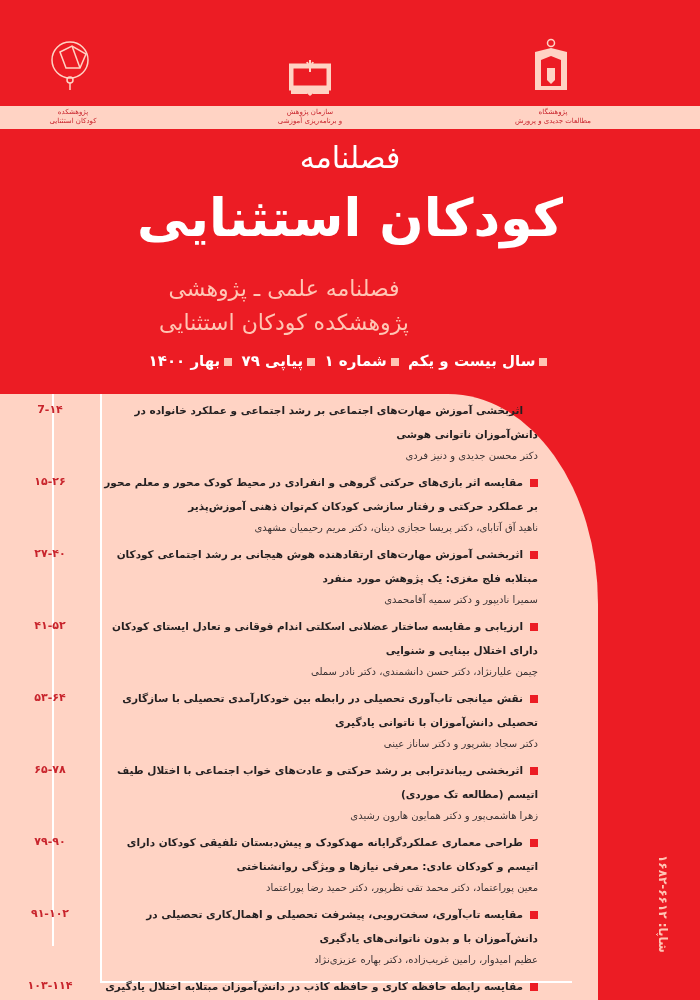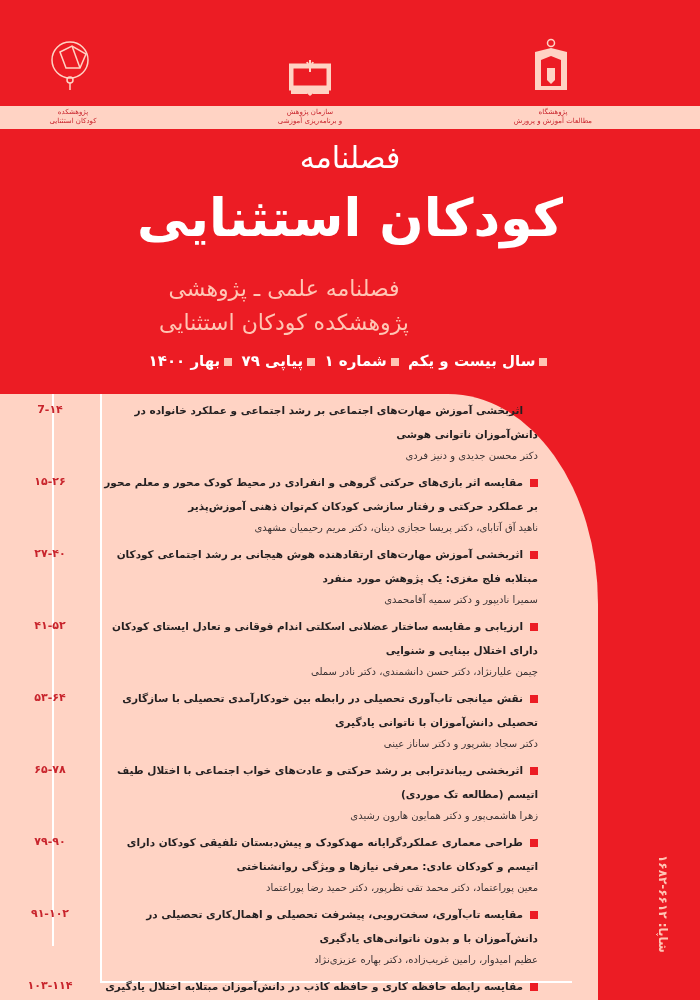--- a/index.html
+++ b/index.html
@@ -102,21 +102,21 @@
 <div class="logo-label" style="left:13px;">
   <div>پژوهشکده</div>
   <div>کودکان استثنایی</div>
 </div>
 <div class="logo-label" style="left:250px;">
   <div>سازمان پژوهش</div>
   <div>و برنامه‌ریزی آموزشی</div>
 </div>
 <div class="logo-label" style="left:493px;">
   <div>پژوهشگاه</div>
-  <div>مطالعات آموزش و پرورش</div>
+  <div>مطالعات جدیدی و پرورش</div>
 </div>
 
 <div id="title-red" class="red"></div>
 <div id="right-strip" class="red"></div>
 <div id="curve"></div>
 <div id="content-bg"></div>
 
 <div id="journal-word">فصلنامه</div>
 <div id="journal-title">کودکان استثنایی</div>
 <div id="subtitle1">فصلنامه علمی ـ پژوهشی</div>

